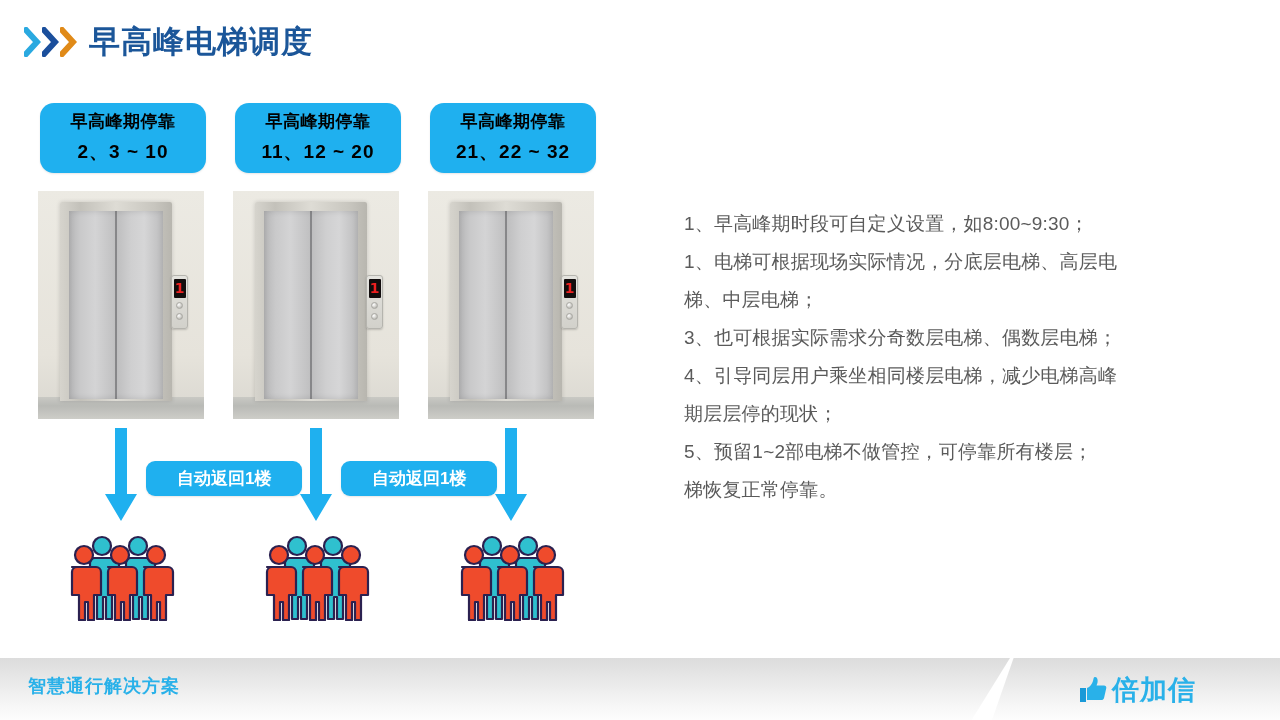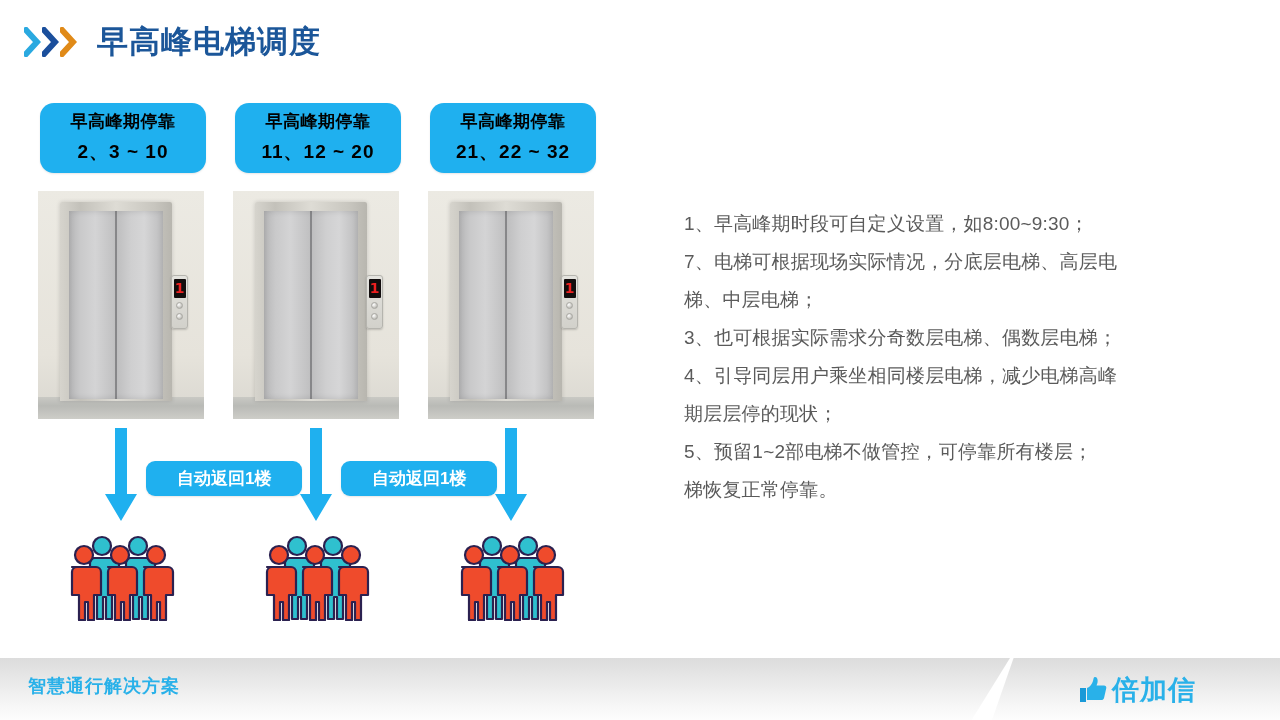--- a/index.html
+++ b/index.html
@@ -15,21 +15,21 @@
     font-family: "Liberation Sans", "DejaVu Sans", sans-serif;
   }
 
   
   .title-row {
     position: absolute;
     left: 24px;
     top: 26px;
     display: flex;
     align-items: center;
-    gap: 20px;
+    gap: 12px;
   }
   .chevrons {
     display: flex;
     align-items: center;
     gap: 1px;
   }
   .chev {
     display: block;
   }
   .page-title {
@@ -422,21 +422,21 @@
     </g>
     <g fill="#ef4b2c">
       <circle cx="92" cy="22" r="9"></circle>
       <path d="M80 34 h24 a5 5 0 0 1 5 5 v23 h-7 v25 h-6 v-18 h-3 v18 h-6 v-25 h-7 v-23 a5 5 0 0 1 5 -5 z"></path>
     </g>
   </g>
 </svg>
 
 <div class="notes">
   <div class="nl">1、早高峰期时段可自定义设置，如8:00~9:30；</div>
-  <div class="nl">7、电梯可根据现场实际情况，分底层电梯、高层电</div>
+  <div class="nl">1、电梯可根据现场实际情况，分底层电梯、高层电</div>
   <div class="nl">梯、中层电梯；</div>
   <div class="nl">3、也可根据实际需求分奇数层电梯、偶数层电梯；</div>
   <div class="nl">4、引导同层用户乘坐相同楼层电梯，减少电梯高峰</div>
   <div class="nl">期层层停的现状；</div>
   <div class="nl">5、预留1~2部电梯不做管控，可停靠所有楼层；</div>
   <div class="nl">梯恢复正常停靠。</div>
 </div>
 
 <div class="footer">
   <div class="bar-left"></div>

